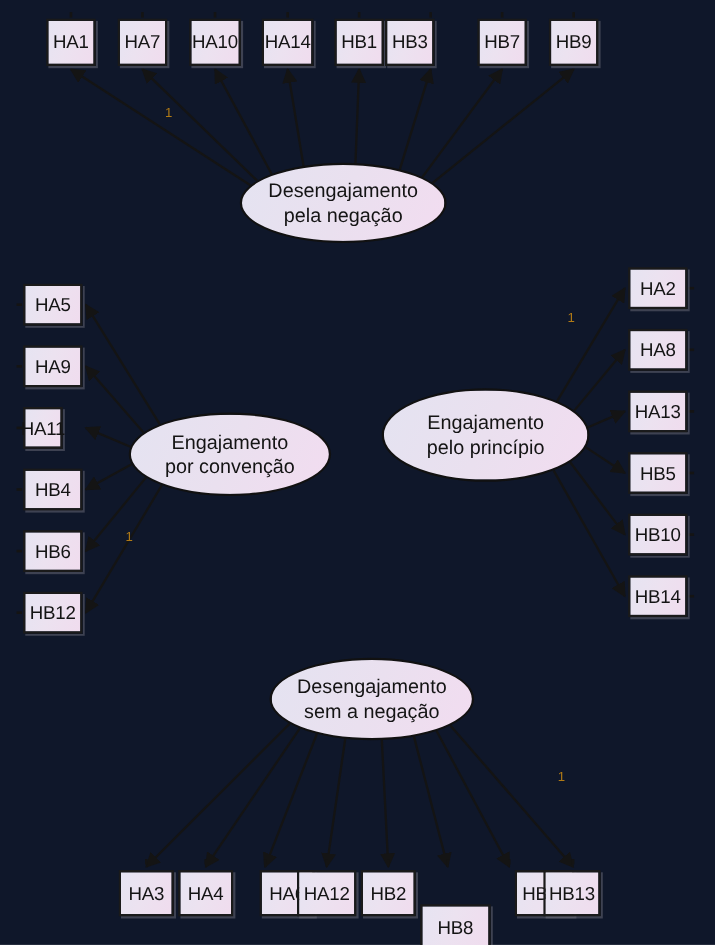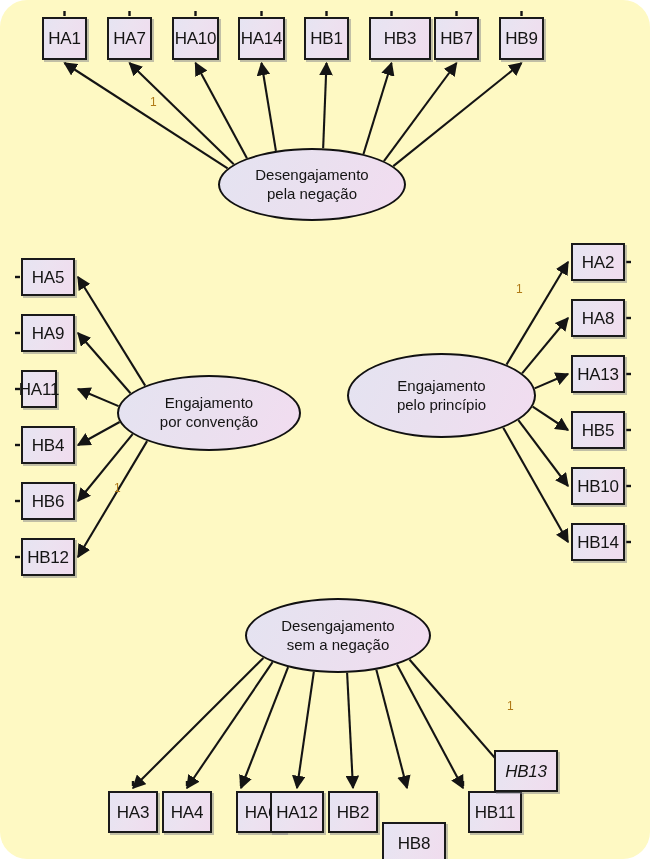--- a/index.html
+++ b/index.html
@@ -7,23 +7,22 @@
     padding: 0;
     background: #ffffff;
   }
   body {
     font-family: "Liberation Sans", sans-serif;
   }
   #diagram-root {
     position: relative;
     width: 650px;
     height: 859px;
-    background: #fef9c3;
+    background: #0f172a;
     overflow: hidden;
-    border-radius: 27px;
   }
   #edge-layer {
     position: absolute;
     left: 0;
     top: 0;
     width: 650px;
     height: 859px;
   }
   .node-box {
     position: absolute;
@@ -45,21 +44,21 @@
     position: absolute;
     box-sizing: border-box;
     border: 2px solid #111111;
     border-radius: 50%;
     background: linear-gradient(115deg, #e4e3f1 0%, #eae0ef 50%, #f2dcf0 100%);
     display: flex;
     flex-direction: column;
     align-items: center;
     justify-content: center;
     color: #141414;
-    font-size: 15px;
+    font-size: 18px;
     line-height: 1.25;
     text-align: center;
     white-space: nowrap;
     z-index: 3;
   }
   .node-ellipse span { display: block; }
   .edge-label {
     position: absolute;
     font-size: 12px;
     color: #b07a16;
@@ -149,21 +148,21 @@
       </div>
       <div class="node-box" style="left: 172px; top: 17px; width: 47px; height: 43px;">
         <span>HA10</span>
       </div>
       <div class="node-box" style="left: 238px; top: 17px; width: 47px; height: 43px;">
         <span>HA14</span>
       </div>
       <div class="node-box" style="left: 304px; top: 17px; width: 45px; height: 43px;">
         <span>HB1</span>
       </div>
-      <div class="node-box" style="left: 369px; top: 17px; width: 62px; height: 43px;">
+      <div class="node-box" style="left: 350px; top: 17px; width: 45px; height: 43px;">
         <span>HB3</span>
       </div>
       <div class="node-box" style="left: 434px; top: 17px; width: 45px; height: 43px;">
         <span>HB7</span>
       </div>
       <div class="node-box" style="left: 499px; top: 17px; width: 45px; height: 43px;">
         <span>HB9</span>
       </div>
       <div class="node-box" style="left: 21px; top: 258px; width: 54px; height: 38px;">
         <span>HA5</span>
@@ -215,21 +214,21 @@
       </div>
       <div class="node-box" style="left: 328px; top: 791px; width: 50px; height: 42px;">
         <span>HB2</span>
       </div>
       <div class="node-box" style="left: 382px; top: 822px; width: 64px; height: 42px;">
         <span>HB8</span>
       </div>
       <div class="node-box" style="left: 436px; top: 791px; width: 54px; height: 42px; margin-left: 32px;">
         <span>HB11</span>
       </div>
-      <div class="node-box" style="left: 494px; top: 750px; width: 64px; height: 42px; font-style: italic;">
+      <div class="node-box" style="left: 494px; top: 791px; width: 52px; height: 42px;">
         <span>HB13</span>
       </div>
     </div>
   <div id="ellipses">
       <div class="node-ellipse" style="left: 218px; top: 148px; width: 188px; height: 73px;">
         <span>Desengajamento</span>
         <span>pela negação</span>
       </div>
       <div class="node-ellipse" style="left: 117px; top: 375px; width: 184px; height: 76px;">
         <span>Engajamento</span>

